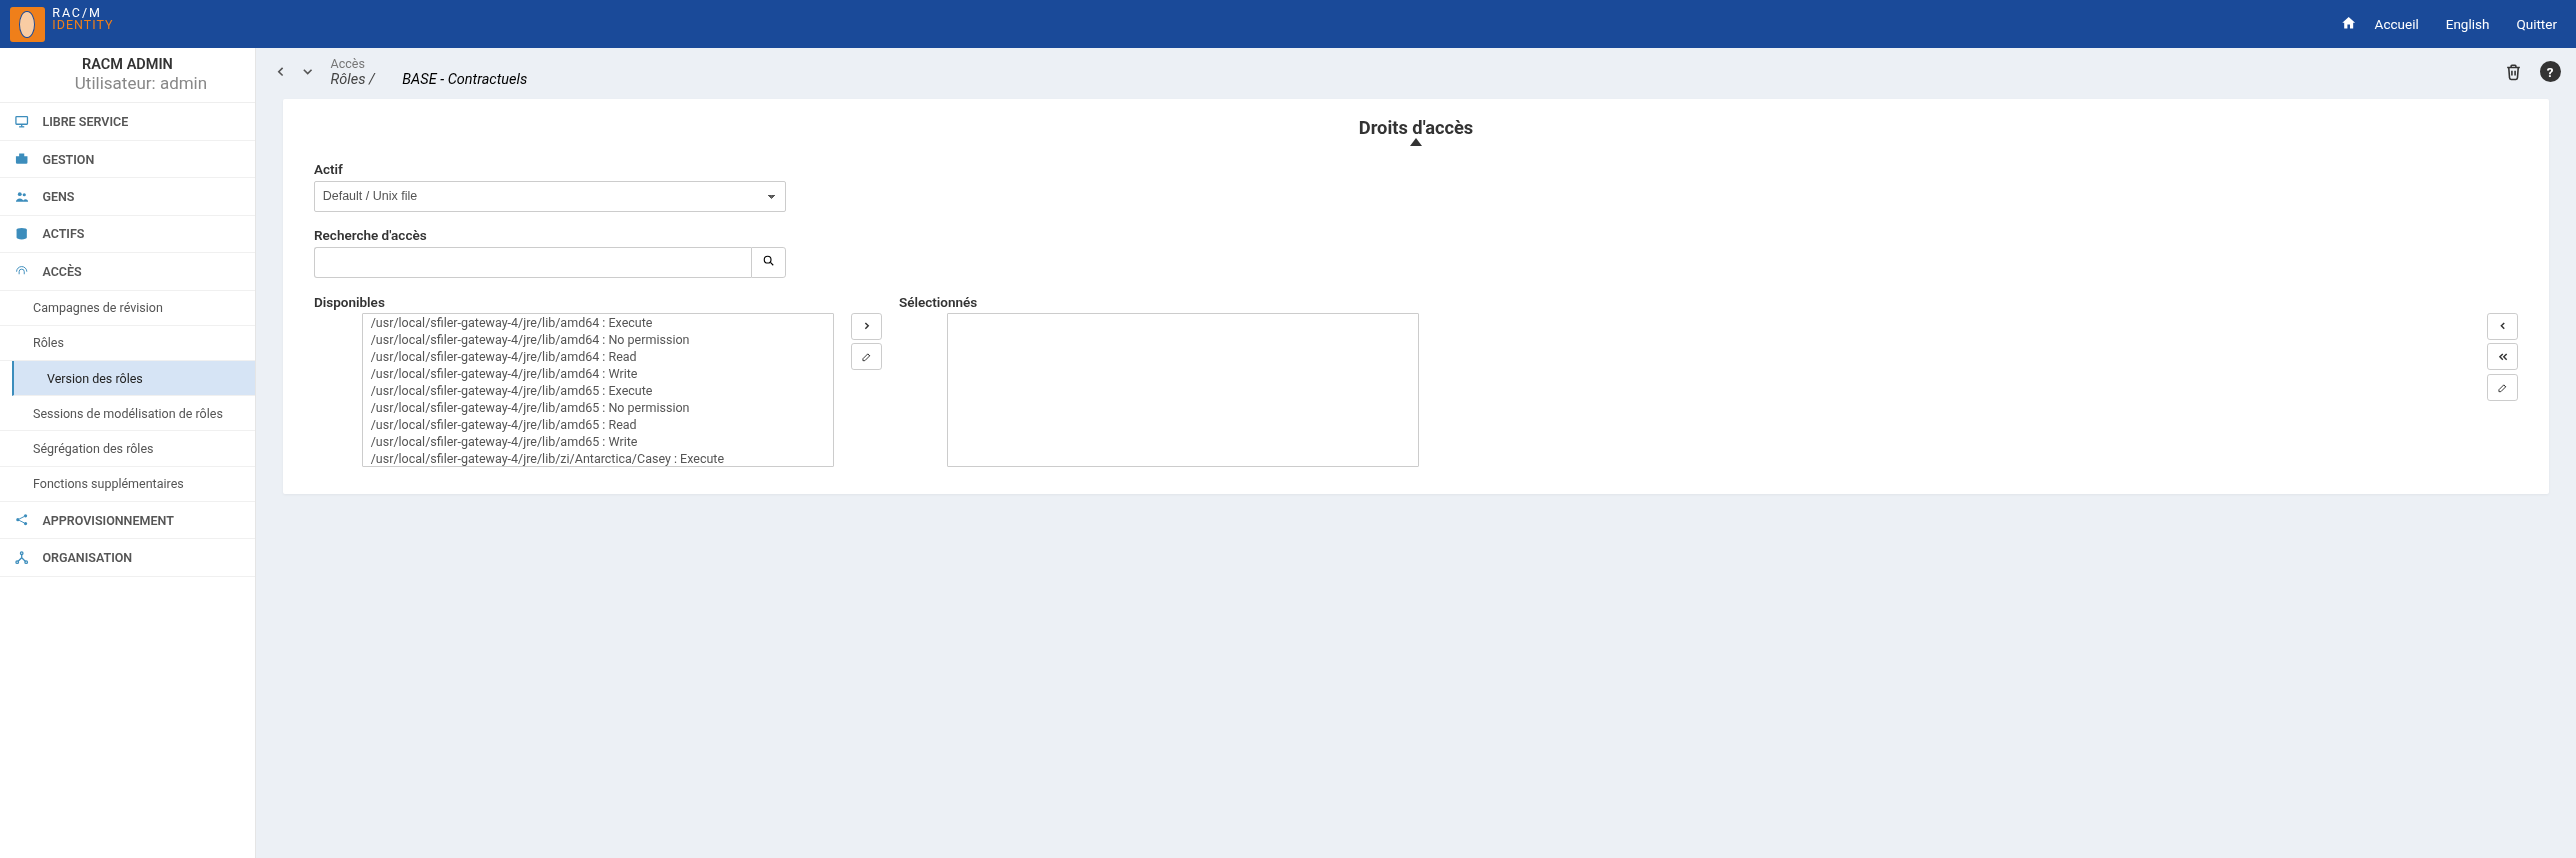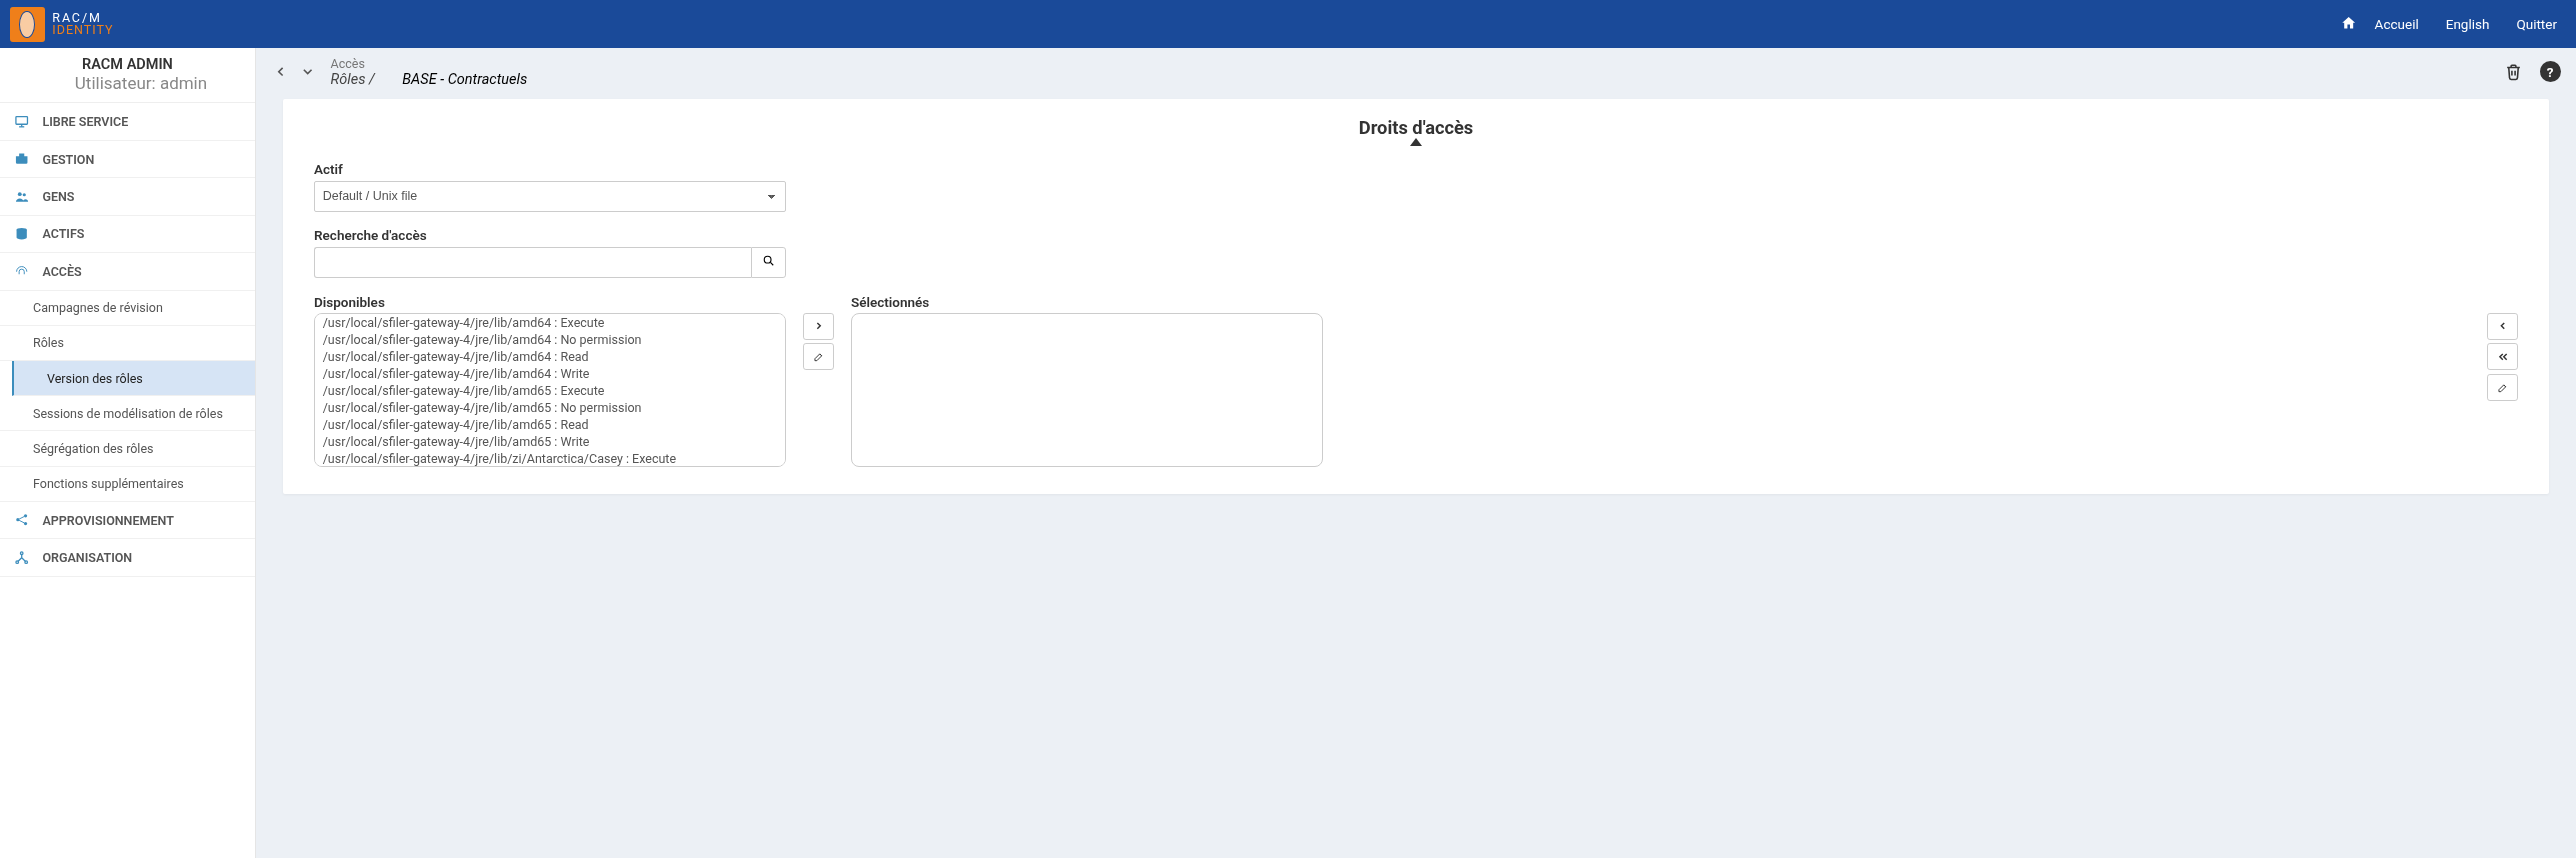--- a/index.html
+++ b/index.html
@@ -1,18 +1,18 @@
 <!DOCTYPE html>
 <html><head>
 <meta charset="utf-8">
 <style>
   * { box-sizing: border-box; margin: 0; padding: 0; }
   body { font-family: -apple-system, BlinkMacSystemFont, "Segoe UI", Roboto, "Helvetica Neue", Arial, sans-serif; background: #ecf0f5; color: #333; }
   .topbar { background: #1a4a99; color: #fff; height: 48px; display: flex; align-items: center; padding: 0 19px 0 0; }
-  .logo-box { display: flex; align-items: center; gap: 7.7px; padding-left: 9.6px; }
+  .logo-box { display: flex; align-items: flex-start; gap: 7.7px; padding-left: 9.6px; }
   .logo-square { width: 35px; height: 35px; background: #ef7f1a; display: flex; align-items: center; justify-content: center; border-radius: 2.9px; }
   .logo-ellipse { width: 15.4px; height: 27px; border: 1.9px solid #1a4a99; border-radius: 50%; background: rgba(255,255,255,0.6); }
   .logo-text { display: flex; flex-direction: column; line-height: 1; }
   .logo-text .t1 { font-size: 12.5px; letter-spacing: 1.9px; color: #fff; }
   .logo-text .t2 { font-size: 12.5px; letter-spacing: 1px; color: #ef7f1a; }
   .topbar-spacer { flex: 1; }
   .topbar-link { color: #fff; font-size: 13.5px; margin-left: 27px; display: flex; align-items: center; gap: 18px; cursor: pointer; }
   .layout { display: flex; }
   .sidebar { width: 256px; background: #fff; border-right: 1px solid #e5e5e5; min-height: calc(100vh - 48px); }
   .user-box { text-align: center; padding: 7.7px 0 9.6px; border-bottom: 1px solid #eee; }
@@ -40,21 +40,21 @@
   .form-label { font-weight: 600; font-size: 13.5px; margin-bottom: 3.9px; display: block; }
   .form-row { margin-bottom: 15.4px; }
   .form-select, .form-input { width: 472px; height: 31px; border: 1px solid #ccc; border-radius: 2px; padding: 3.9px 7.7px; font-size: 12.5px; color: #555; background: #fff; }
   .form-select { appearance: none; background-image: linear-gradient(45deg, transparent 50%, #555 50%), linear-gradient(135deg, #555 50%, transparent 50%); background-position: calc(100% - 13.5px) 13.5px, calc(100% - 9.6px) 13.5px; background-size: 3.9px 3.9px, 3.9px 3.9px; background-repeat: no-repeat; }
   .search-group { display: flex; width: 472px; }
   .search-group input { flex: 1; border-radius: 2.9px 0 0 2.9px; border-right: none; }
   .search-btn { width: 35px; border: 1px solid #ccc; border-radius: 0 2.9px 2.9px 0; background: #fff; cursor: pointer; display: flex; align-items: center; justify-content: center; }
   .dual-list { display: flex; gap: 17px; }
   .list-col { display: flex; flex-direction: column; }
   .list-col.wide { flex: 1; }
-  .listbox { width: 472px; height: 154px; border: 1px solid #ccc; border-radius: 8px; overflow-y: scroll; background: #fff; font-size: 12.5px; color: #555; }
+  .listbox { width: 472px; height: 154px; border: 1px solid #ccc; border-radius: 1px; overflow-y: scroll; background: #fff; font-size: 12.5px; color: #555; margin-left: 48px; }
   .listbox.selected-box { width: 472px; }
   .listbox-item { padding: 1px 7.7px; white-space: nowrap; cursor: default; }
   .btn-col { display: flex; flex-direction: column; gap: 3.9px; margin-top: 19px; }
   .small-btn { width: 31px; height: 27px; border: 1px solid #ccc; border-radius: 2.9px; background: #fff; cursor: pointer; display: flex; align-items: center; justify-content: center; color: #333; }
   .small-btn svg { width: 11.6px; height: 11.6px; }
 </style>
 </head>
 <body>
 
 <div class="topbar">

